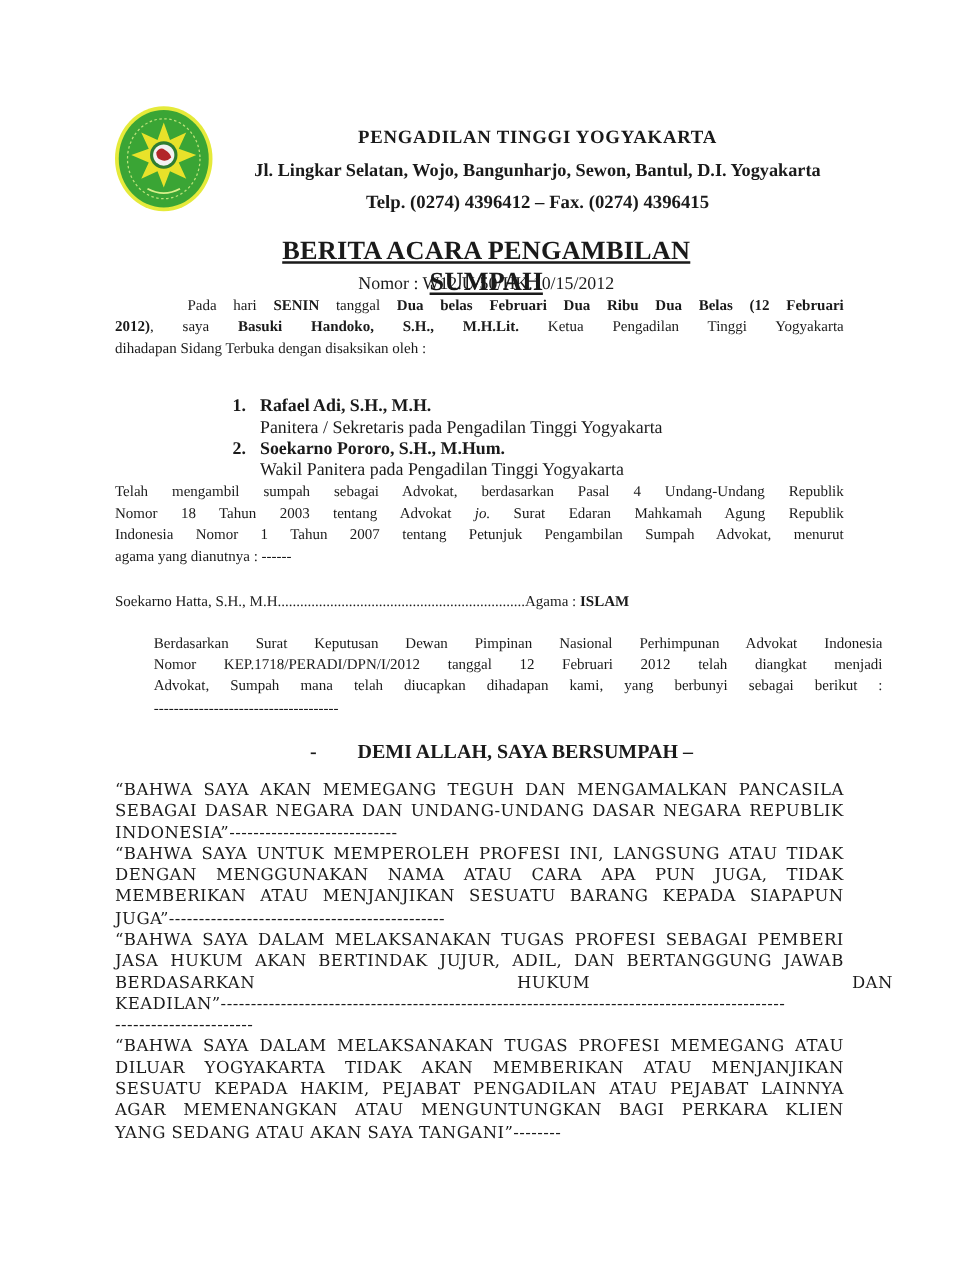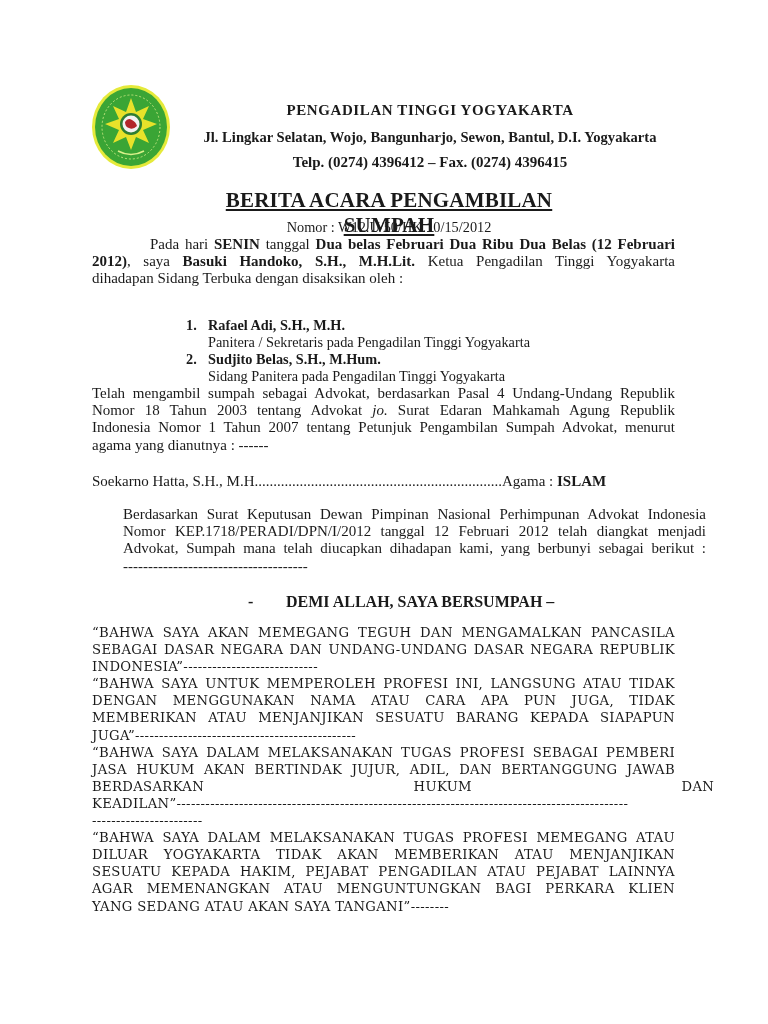--- a/index.html
+++ b/index.html
@@ -6,21 +6,21 @@
   body { width: 768px; height: 1024px; position: relative; overflow: hidden;
          font-family: "Liberation Serif", "DejaVu Serif", serif; color: #1a1a1a; }
   .abs { position: absolute; }
   .logo { left: 91px; top: 84px; width: 80px; height: 86px; }
   .hdr { left: 180px; width: 500px; text-align: center; font-weight: bold; font-size: 15px; white-space: nowrap; }
   .hdr.t1 { top: 102px; letter-spacing: 0.6px; }
   .hdr.t2 { top: 129px; font-size: 14.6px; }
   .hdr.t3 { top: 154px; }
   .doc-title { left: 180px; width: 418px; text-align: center; top: 188px; font-weight: bold; font-size: 21px; text-decoration: underline; letter-spacing: 0.2px; }
   .doc-number { left: 180px; width: 418px; text-align: center; top: 219px; font-size: 14.3px; }
-  .para { left: 92px; width: 583px; font-size: 15px; line-height: 17.2px; text-align: justify; }
+  .para { left: 92px; width: 583px; font-size: 12px; line-height: 17.2px; text-align: justify; }
   .para .line { display: block; text-align-last: justify; white-space: nowrap; }
   .para .line.last { text-align-last: left; }
   .b { font-weight: bold; }
   .i { font-style: italic; }
   .indent { padding-left: 58px; }
   .wit { left: 186px; font-size: 14.3px; line-height: 17px; }
   .wit .num { display: inline-block; width: 22px; font-weight: bold; }
   .wit .name { font-weight: bold; }
   .wit .role { padding-left: 22px; display: block; }
   .oath-head { left: 248px; top: 593px; font-weight: bold; font-size: 16px; white-space: nowrap; }
@@ -57,22 +57,22 @@
   <span class="line"><span class="b">2012)</span><span>, saya </span><span class="b">Basuki Handoko, S.H., M.H.Lit.</span><span> Ketua Pengadilan Tinggi Yogyakarta</span></span>
   <span class="line last">dihadapan Sidang Terbuka dengan disaksikan oleh :</span>
 </div>
 
 <div class="abs wit" style="top:317px;">
   <div>
     <span class="num">1.</span><span class="name">Rafael Adi, S.H., M.H.</span>
     <span class="role">Panitera / Sekretaris pada Pengadilan Tinggi Yogyakarta</span>
   </div>
   <div>
-    <span class="num">2.</span><span class="name">Sudjito Belas, S.H., M.Hum.</span>
-    <span class="role">Sidang Panitera pada Pengadilan Tinggi Yogyakarta</span>
+    <span class="num">2.</span><span class="name">Soekarno Pororo, S.H., M.Hum.</span>
+    <span class="role">Wakil Panitera pada Pengadilan Tinggi Yogyakarta</span>
   </div>
 </div>
 
 <div class="abs para" style="top:385px;">
   <span class="line">Telah mengambil sumpah sebagai Advokat, berdasarkan Pasal 4 Undang-Undang Republik</span>
   <span class="line"><span>Nomor 18 Tahun 2003 tentang Advokat </span><span class="i">jo.</span><span> Surat Edaran Mahkamah Agung Republik</span></span>
   <span class="line">Indonesia Nomor 1 Tahun 2007 tentang Petunjuk Pengambilan Sumpah Advokat, menurut</span>
   <span class="line last">agama yang dianutnya : ------</span>
 </div>
 

